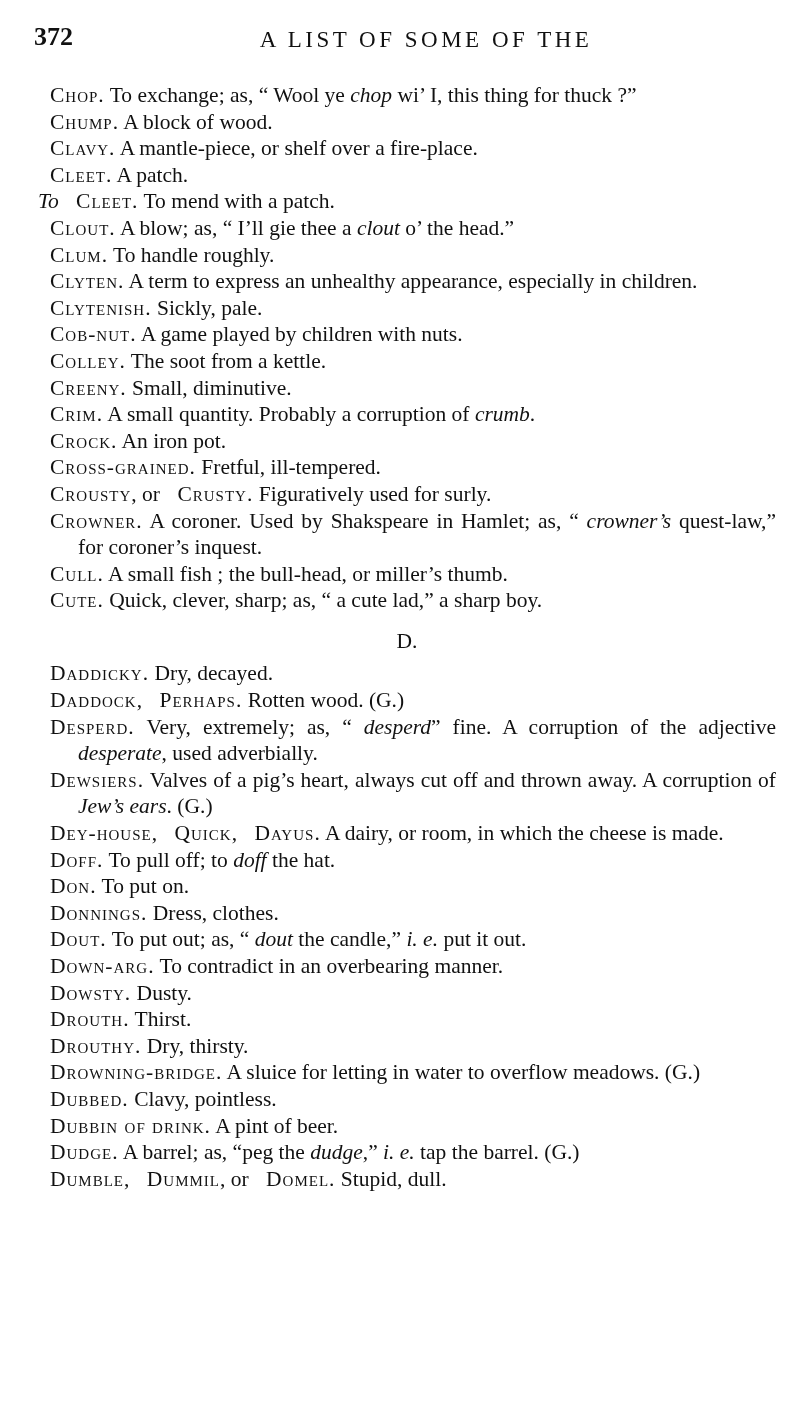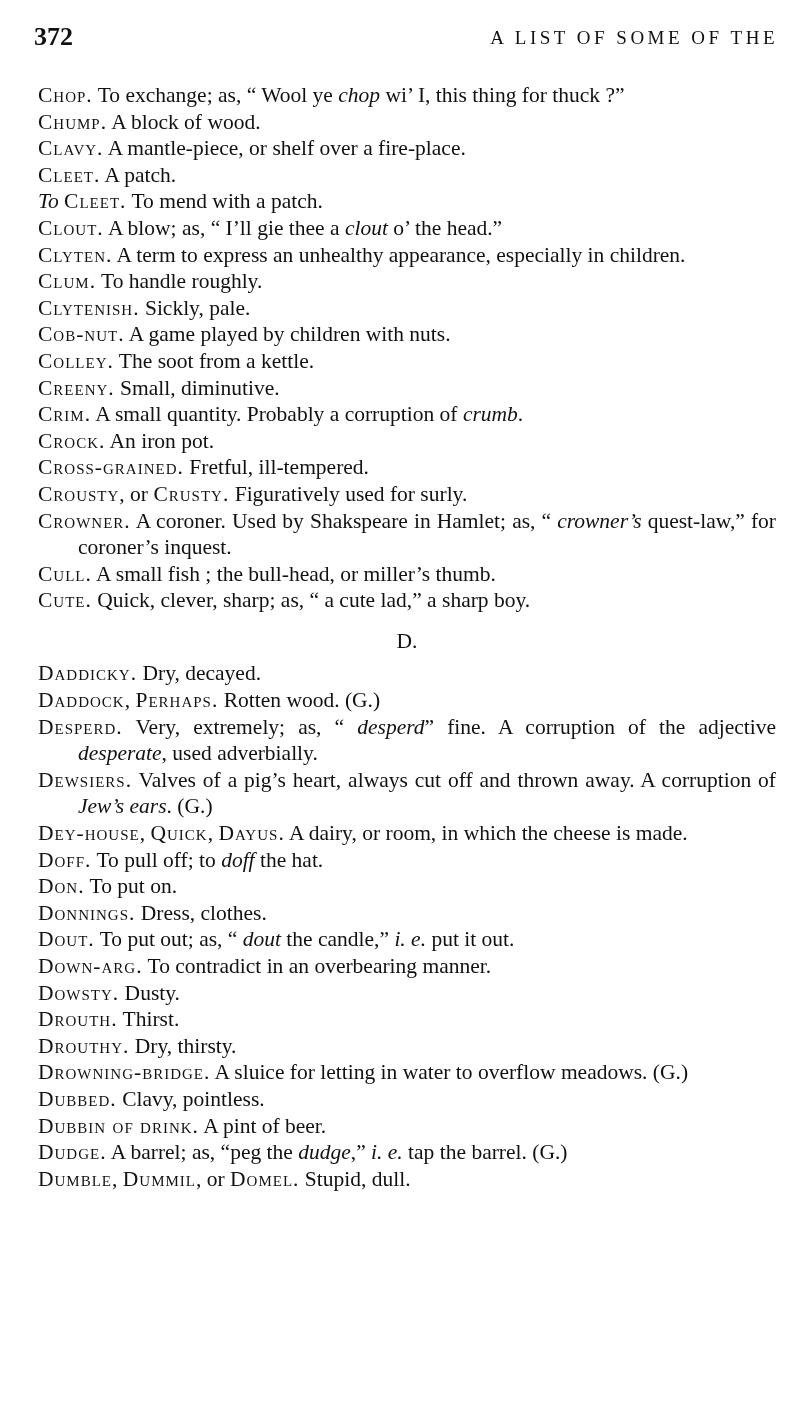--- a/index.html
+++ b/index.html
@@ -1,46 +1,46 @@
 <!DOCTYPE html>
 <html><head>
 <meta charset="utf-8">
 <style>
   html, body { margin: 0; padding: 0; background: #ffffff; }
   body { width: 800px; height: 1422px; overflow: hidden; position: relative;
     font-family: "Liberation Serif", "DejaVu Serif", serif; color: #111111; }
   .page { position: absolute; left: 8px; top: 0; width: 800px; height: 1080px; }
   .header { position: absolute; top: 22px; left: 26px; right: 30px; height: 30px; }
   .page-number { position: absolute; left: 0; top: 0; font-size: 26px; font-weight: bold; letter-spacing: 0px; }
-  .running-head { position: absolute; left: 0; right: 0; top: 5px; text-align: right;
-    font-size: 19px; letter-spacing: 3.5px; padding-left: 40px; }
+  .running-head { position: absolute; left: 0; right: 0; top: 5px; text-align: center;
+    font-size: 23px; letter-spacing: 3.5px; padding-left: 40px; }
   .entries { position: absolute; left: 30px; top: 82px; width: 738px; }
   .entry { font-size: 21.5px; line-height: 26.6px; padding-left: 40px; text-indent: -40px;
     text-align: justify; margin: 0; }
-  .sc { font-variant: small-caps; letter-spacing: 1px; }
+  .sc { font-variant: small-caps; letter-spacing: 1px; margin-left: 12px; }
   .it { font-style: italic; }
   .section-letter { font-size: 21.5px; line-height: 26.6px; text-align: center; margin: 14px 0 6px 0; }
 </style>
 </head>
 <body>
 
 <div class="page">
   <div class="header">
     <span class="page-number">372</span>
     <div class="running-head">A LIST OF SOME OF THE</div>
   </div>
   <div class="entries" id="entries">
       <p class="entry"><span class="sc">Chop.</span><span> To exchange; as, “ Wool ye </span><span class="it">chop</span><span> wi’ I, this thing for thuck ?”</span></p>
       <p class="entry"><span class="sc">Chump.</span><span> A block of wood.</span></p>
       <p class="entry"><span class="sc">Clavy.</span><span> A mantle-piece, or shelf over a fire-place.</span></p>
       <p class="entry"><span class="sc">Cleet.</span><span> A patch.</span></p>
       <p class="entry"><span class="it">To</span><span> </span><span class="sc">Cleet.</span><span> To mend with a patch.</span></p>
       <p class="entry"><span class="sc">Clout.</span><span> A blow; as, “ I’ll gie thee a </span><span class="it">clout</span><span> o’ the head.”</span></p>
+      <p class="entry"><span class="sc">Clum.</span><span> To handle roughly.</span></p>
       <p class="entry"><span class="sc">Clyten.</span><span> A term to express an unhealthy appearance, especially in children.</span></p>
-      <p class="entry"><span class="sc">Clum.</span><span> To handle roughly.</span></p>
       <p class="entry"><span class="sc">Clytenish.</span><span> Sickly, pale.</span></p>
       <p class="entry"><span class="sc">Cob-nut.</span><span> A game played by children with nuts.</span></p>
       <p class="entry"><span class="sc">Colley.</span><span> The soot from a kettle.</span></p>
       <p class="entry"><span class="sc">Creeny.</span><span> Small, diminutive.</span></p>
       <p class="entry"><span class="sc">Crim.</span><span> A small quantity. Probably a corruption of </span><span class="it">crumb</span><span>.</span></p>
       <p class="entry"><span class="sc">Crock.</span><span> An iron pot.</span></p>
       <p class="entry"><span class="sc">Cross-grained.</span><span> Fretful, ill-tempered.</span></p>
       <p class="entry"><span class="sc">Crousty</span><span>, or </span><span class="sc">Crusty.</span><span> Figuratively used for surly.</span></p>
       <p class="entry"><span class="sc">Crowner.</span><span> A coroner. Used by Shakspeare in Hamlet; as, “ </span><span class="it">crowner’s</span><span> quest-law,” for coroner’s inquest.</span></p>
       <p class="entry"><span class="sc">Cull.</span><span> A small fish ; the bull-head, or miller’s thumb.</span></p>

